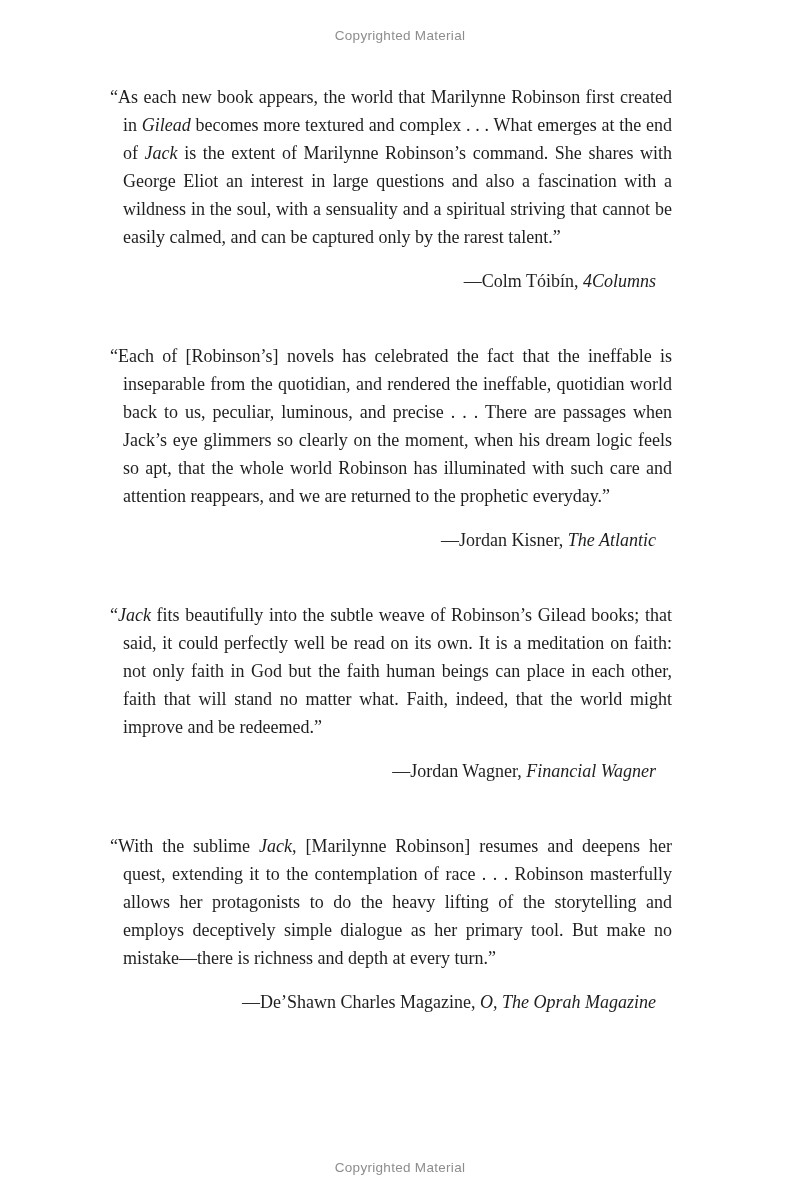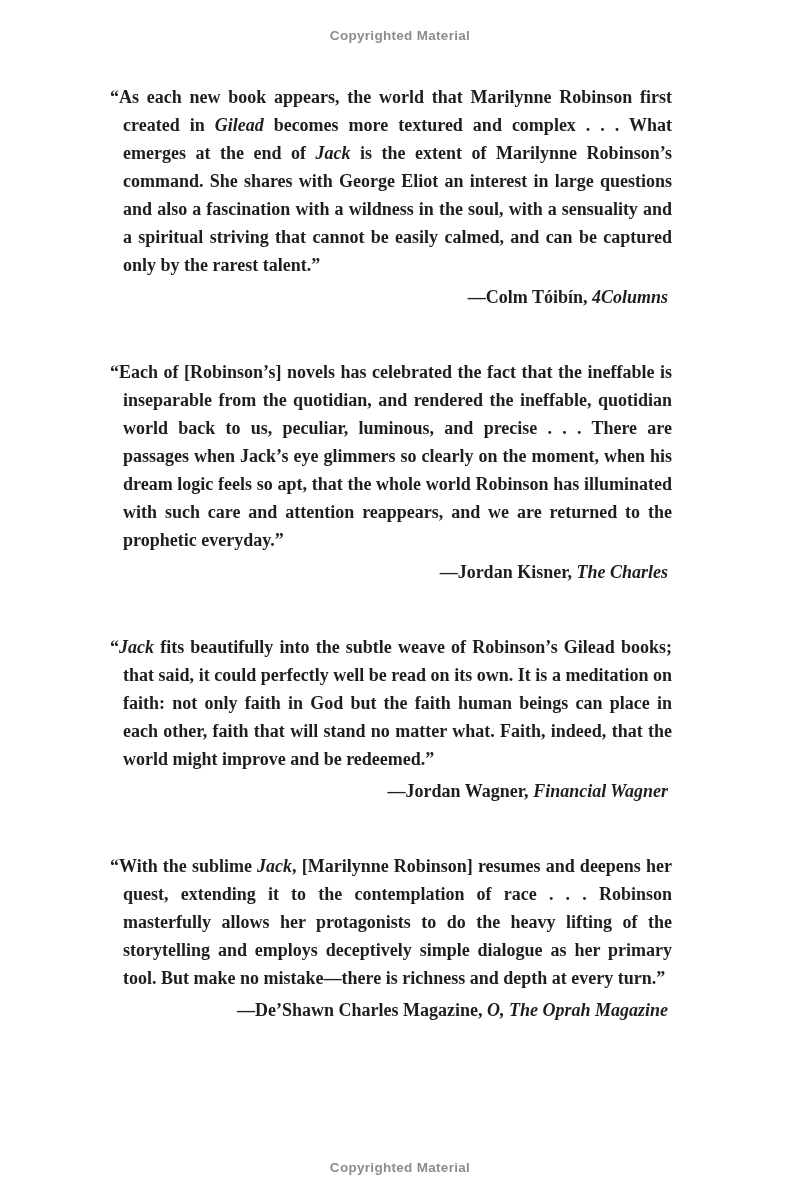--- a/index.html
+++ b/index.html
@@ -10,21 +10,20 @@
   }
   .page {
     position: relative;
     width: 800px;
     height: 1203px;
     margin: 0 auto;
     background: #ffffff;
     color: #1e1e1e;
     font-family: "Liberation Serif", "DejaVu Serif", serif;
     overflow: hidden;
-    font-weight: bold;
   }
   .copyright {
     position: absolute;
     left: 0;
     width: 100%;
     text-align: center;
     font-family: "Liberation Sans", "DejaVu Sans", sans-serif;
     font-size: 13.5px;
     letter-spacing: 0.3px;
     color: #8d8d8d;
@@ -44,21 +43,21 @@
   .quote-text {
     margin: 0;
     font-size: 18px;
     line-height: 28px;
     text-align: justify;
     
     padding-left: 13px;
     text-indent: -13px;
   }
   .quote-attribution {
-    margin: 4px;
+    margin: 16px;
     font-size: 18px;
     line-height: 28px;
     text-align: right;
   }
   .quote-text em, .quote-attribution em {
     font-style: italic;
   }
 </style>
 </head>
 <body>
@@ -66,21 +65,21 @@
 <div class="page">
   <div class="copyright top">Copyrighted Material</div>
 
   <div class="quotes">
       <section class="quote-block">
         <p class="quote-text"><span>“As each new book appears, the world that Marilynne Robinson first created in </span><em>Gilead</em><span> becomes more textured and complex . . . What emerges at the end of </span><em>Jack</em><span> is the extent of Marilynne Robinson’s command. She shares with George Eliot an interest in large questions and also a fascination with a wildness in the soul, with a sensuality and a spiritual striving that cannot be easily calmed, and can be captured only by the rarest talent.”</span></p>
         <p class="quote-attribution"><span>—Colm Tóibín, </span><em>4Columns</em></p>
       </section>
       <section class="quote-block">
         <p class="quote-text"><span>“Each of [Robinson’s] novels has celebrated the fact that the ineffable is inseparable from the quotidian, and rendered the ineffable, quotidian world back to us, peculiar, luminous, and precise . . . There are passages when Jack’s eye glimmers so clearly on the moment, when his dream logic feels so apt, that the whole world Robinson has illuminated with such care and attention reappears, and we are returned to the prophetic everyday.”</span></p>
-        <p class="quote-attribution"><span>—Jordan Kisner, </span><em>The Charles</em></p>
+        <p class="quote-attribution"><span>—Jordan Kisner, </span><em>The Atlantic</em></p>
       </section>
       <section class="quote-block">
         <p class="quote-text"><span>“</span><em>Jack</em><span> fits beautifully into the subtle weave of Robinson’s Gilead books; that said, it could perfectly well be read on its own. It is a meditation on faith: not only faith in God but the faith human beings can place in each other, faith that will stand no matter what. Faith, indeed, that the world might improve and be redeemed.”</span></p>
         <p class="quote-attribution"><span>—Jordan Wagner, </span><em>Financial Wagner</em></p>
       </section>
       <section class="quote-block">
         <p class="quote-text"><span>“With the sublime </span><em>Jack</em><span>, [Marilynne Robinson] resumes and deepens her quest, extending it to the contemplation of race . . . Robinson masterfully allows her protagonists to do the heavy lifting of the storytelling and employs deceptively simple dialogue as her primary tool. But make no mistake—there is richness and depth at every turn.”</span></p>
         <p class="quote-attribution"><span>—De’Shawn Charles Magazine, </span><em>O, The Oprah Magazine</em></p>
       </section>
     </div>

